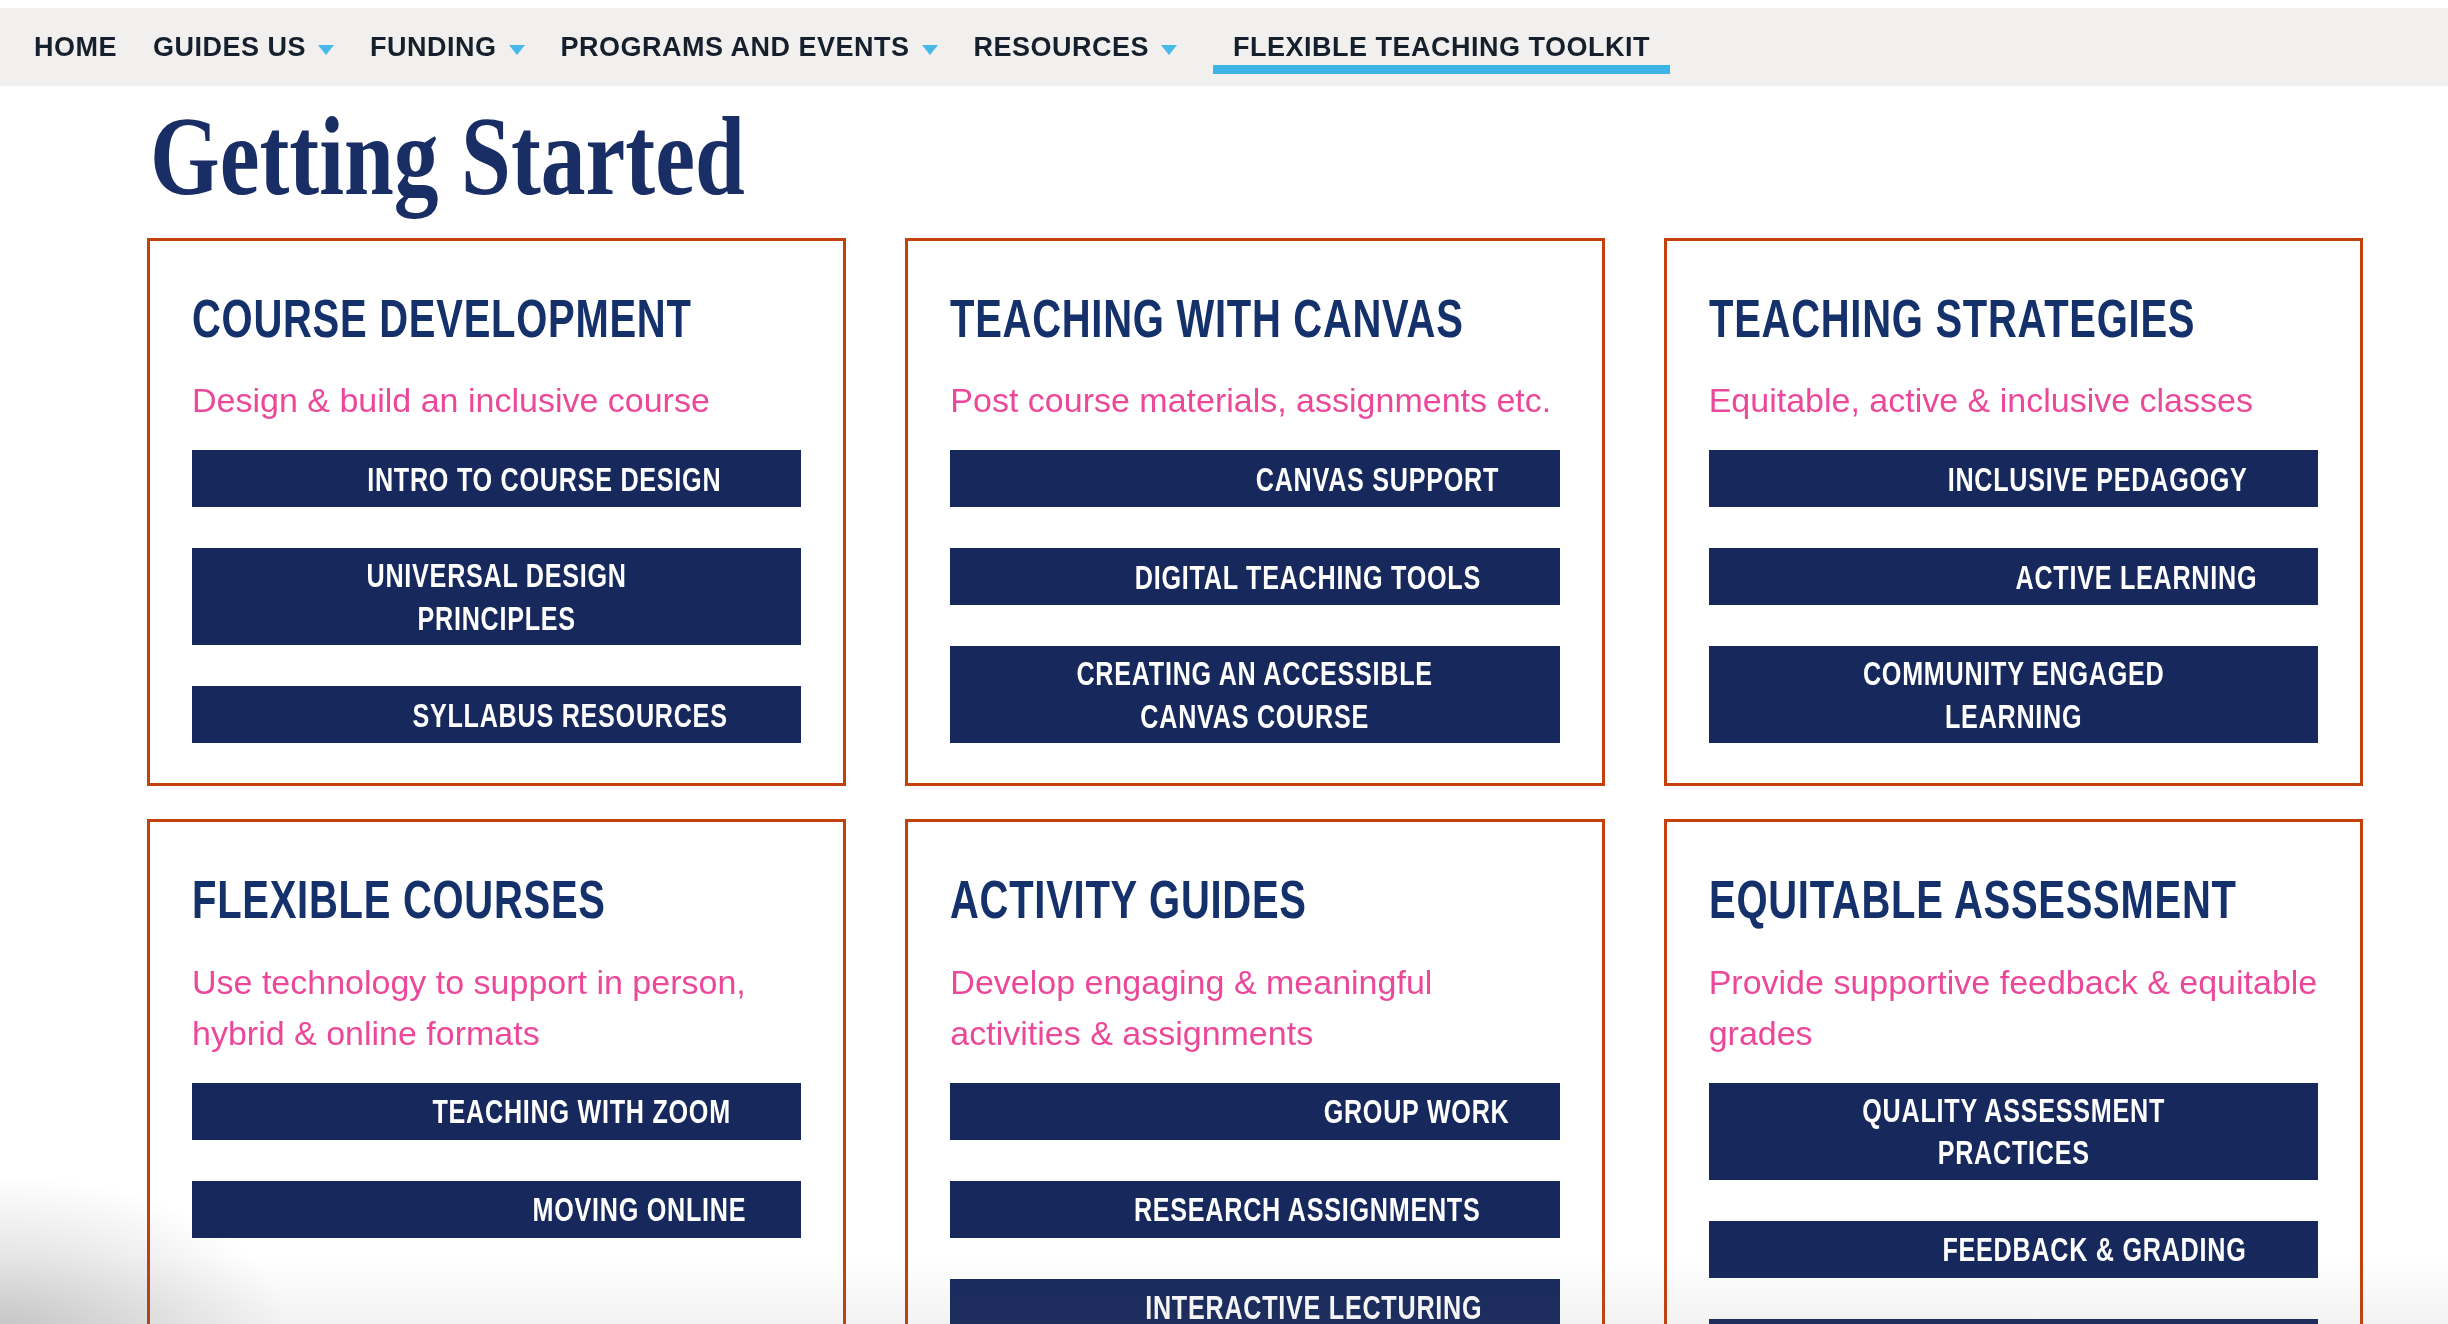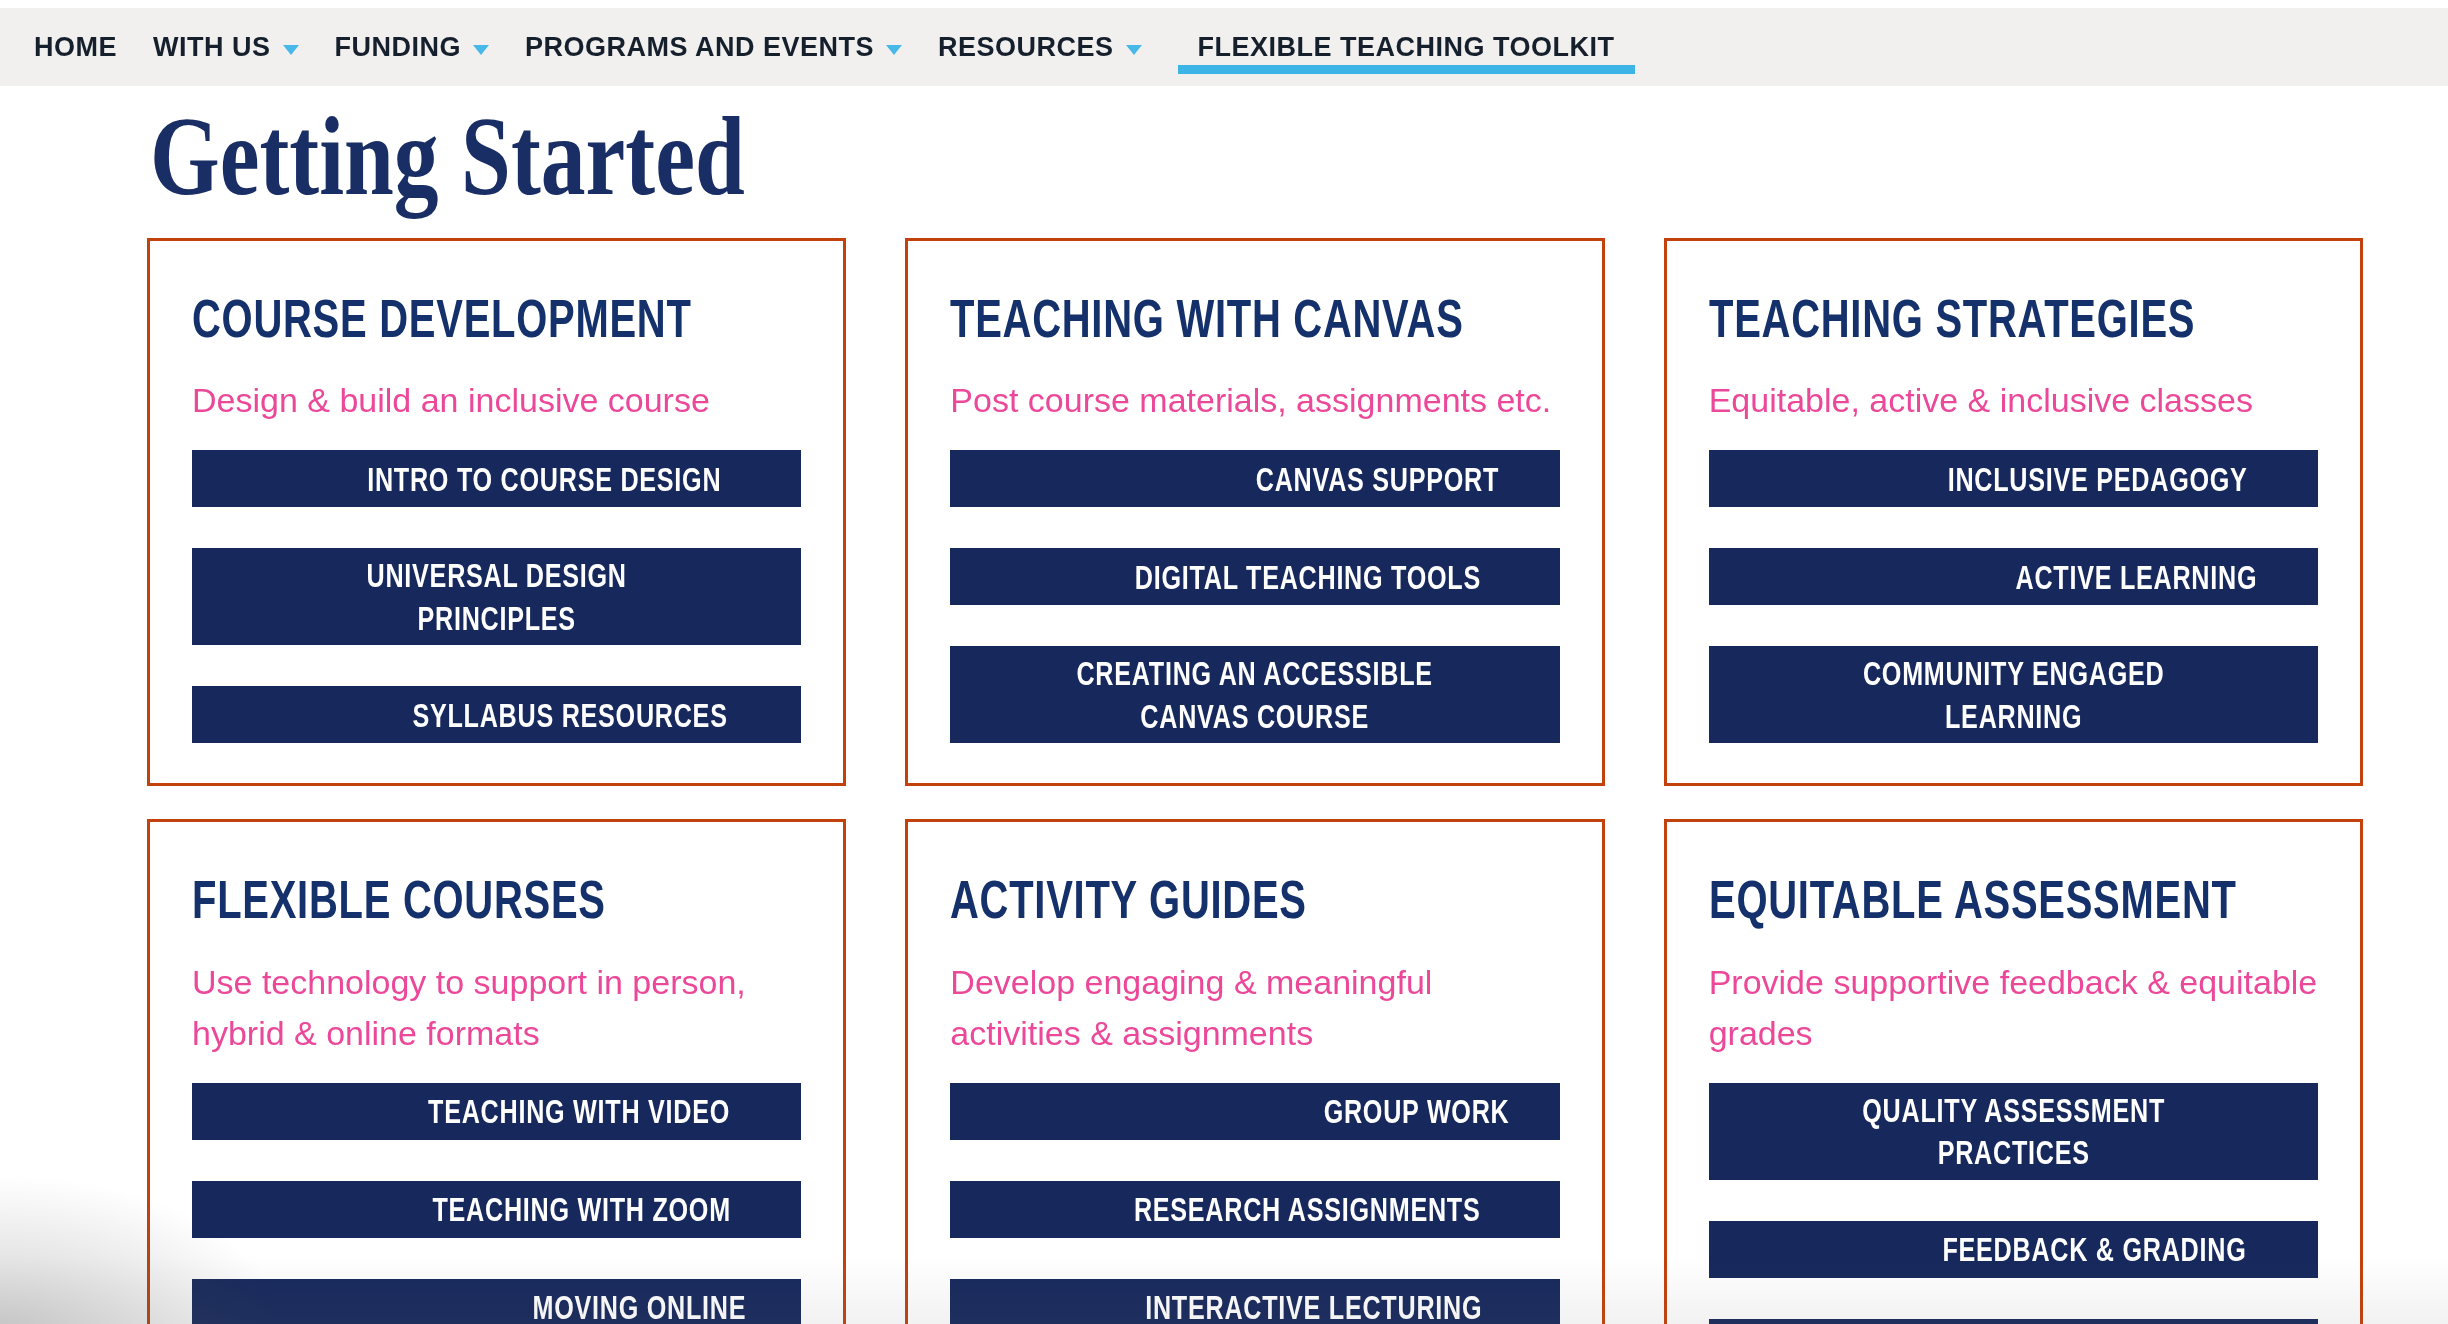--- a/index.html
+++ b/index.html
@@ -69,21 +69,21 @@
 </head>
 <body>
 
 <div class="viewport">
 
   <nav class="topnav">
     <a class="nav-item">
       <span>HOME</span>
     </a>
     <a class="nav-item">
-      <span>WITH US</span>
+      <span>GUIDES US</span>
       <span class="dd"></span>
     </a>
     <a class="nav-item">
       <span>FUNDING</span>
       <span class="dd"></span>
     </a>
     <a class="nav-item">
       <span>PROGRAMS AND EVENTS</span>
       <span class="dd"></span>
     </a>
@@ -146,23 +146,20 @@
             <span class="cx" style="display: inline-block; transform: scaleX(0.74); transform-origin: center center;">COMMUNITY ENGAGED LEARNING</span>
           </a>
       </div>
     </section>
 
     <section class="card">
       <h2 class="card-title"><span class="cx" style="display: inline-block; transform: scaleX(0.74); transform-origin: left center; margin-right: -145.34px;">FLEXIBLE COURSES</span></h2>
       <p class="card-desc">Use technology to support in person, hybrid &amp; online formats</p>
       <div class="btns">
         <a class="btn">
-            <span class="cx" style="display: inline-block; transform: scaleX(0.74); transform-origin: center center;">TEACHING WITH VIDEO</span>
-          </a>
-        <a class="btn">
             <span class="cx" style="display: inline-block; transform: scaleX(0.74); transform-origin: center center;">TEACHING WITH ZOOM</span>
           </a>
         <a class="btn">
             <span class="cx" style="display: inline-block; transform: scaleX(0.74); transform-origin: center center;">MOVING ONLINE</span>
           </a>
       </div>
     </section>
 
     <section class="card">
       <h2 class="card-title"><span class="cx" style="display: inline-block; transform: scaleX(0.74); transform-origin: left center; margin-right: -125.32px;">ACTIVITY GUIDES</span></h2>

